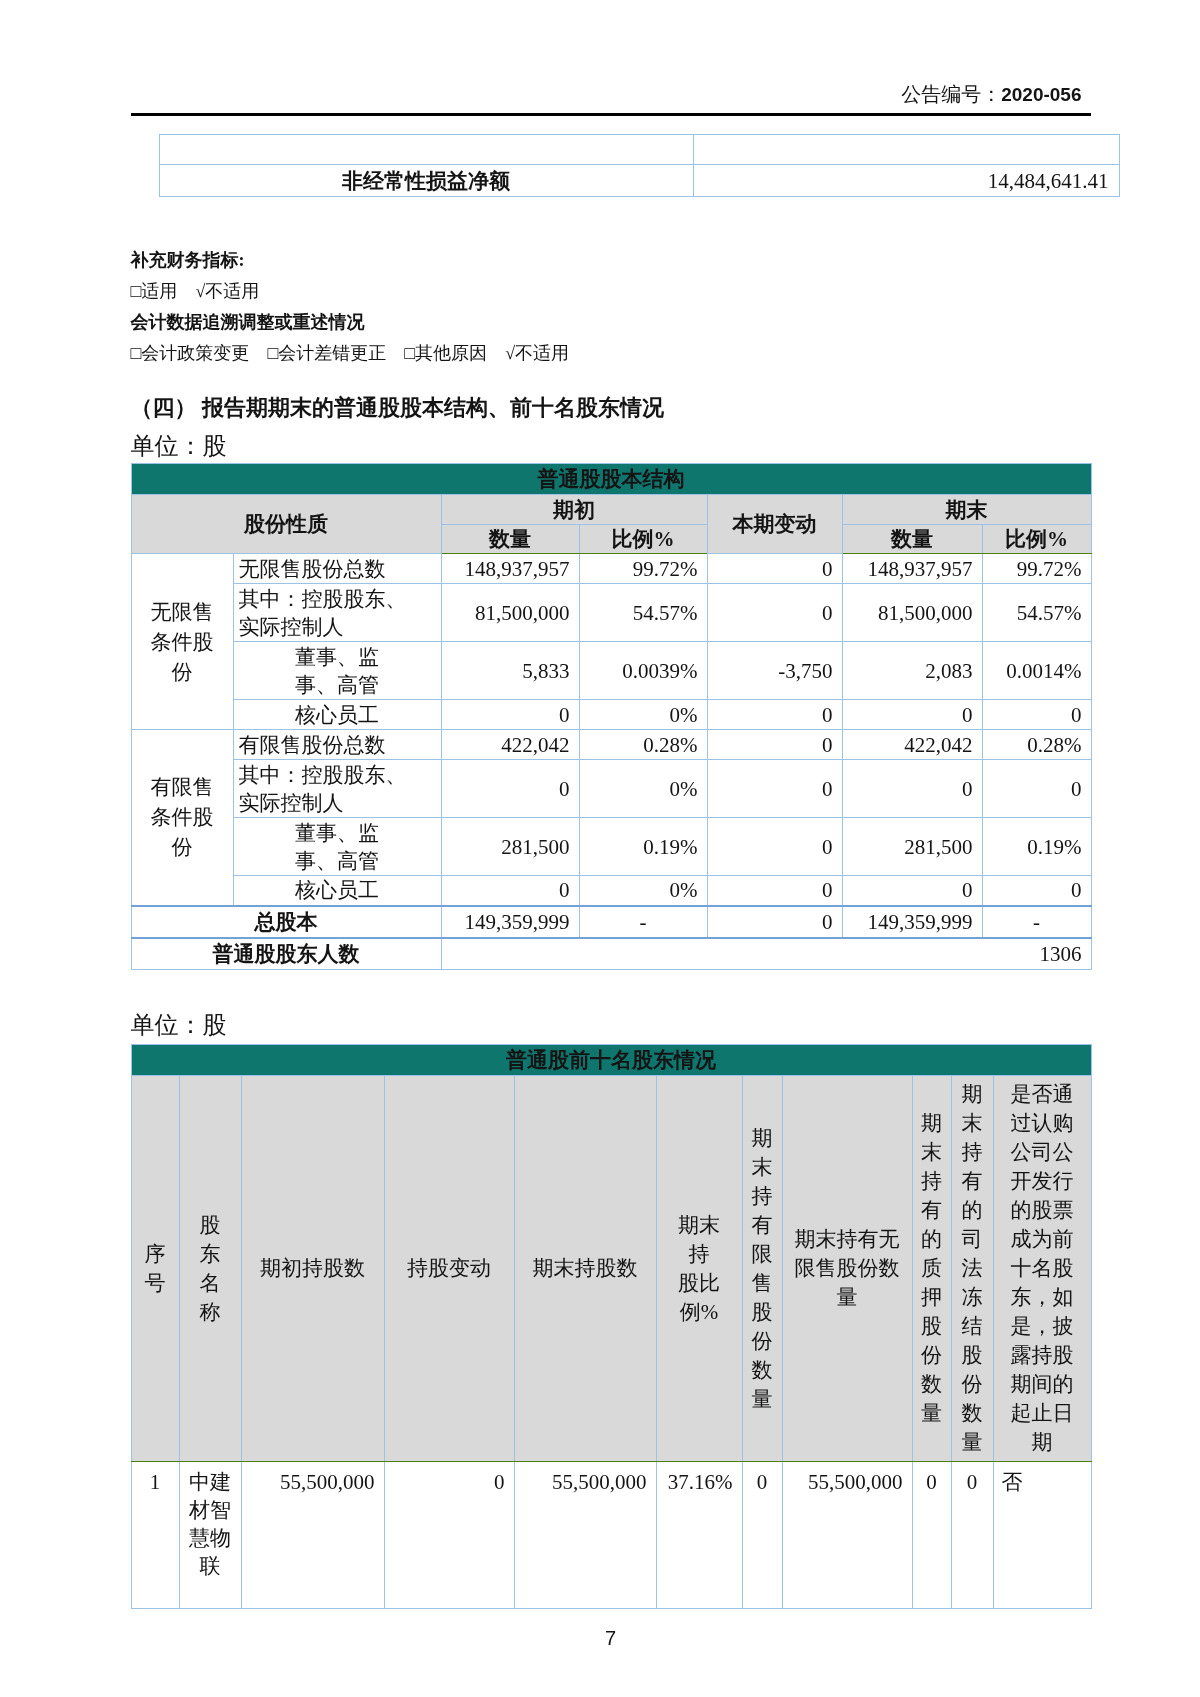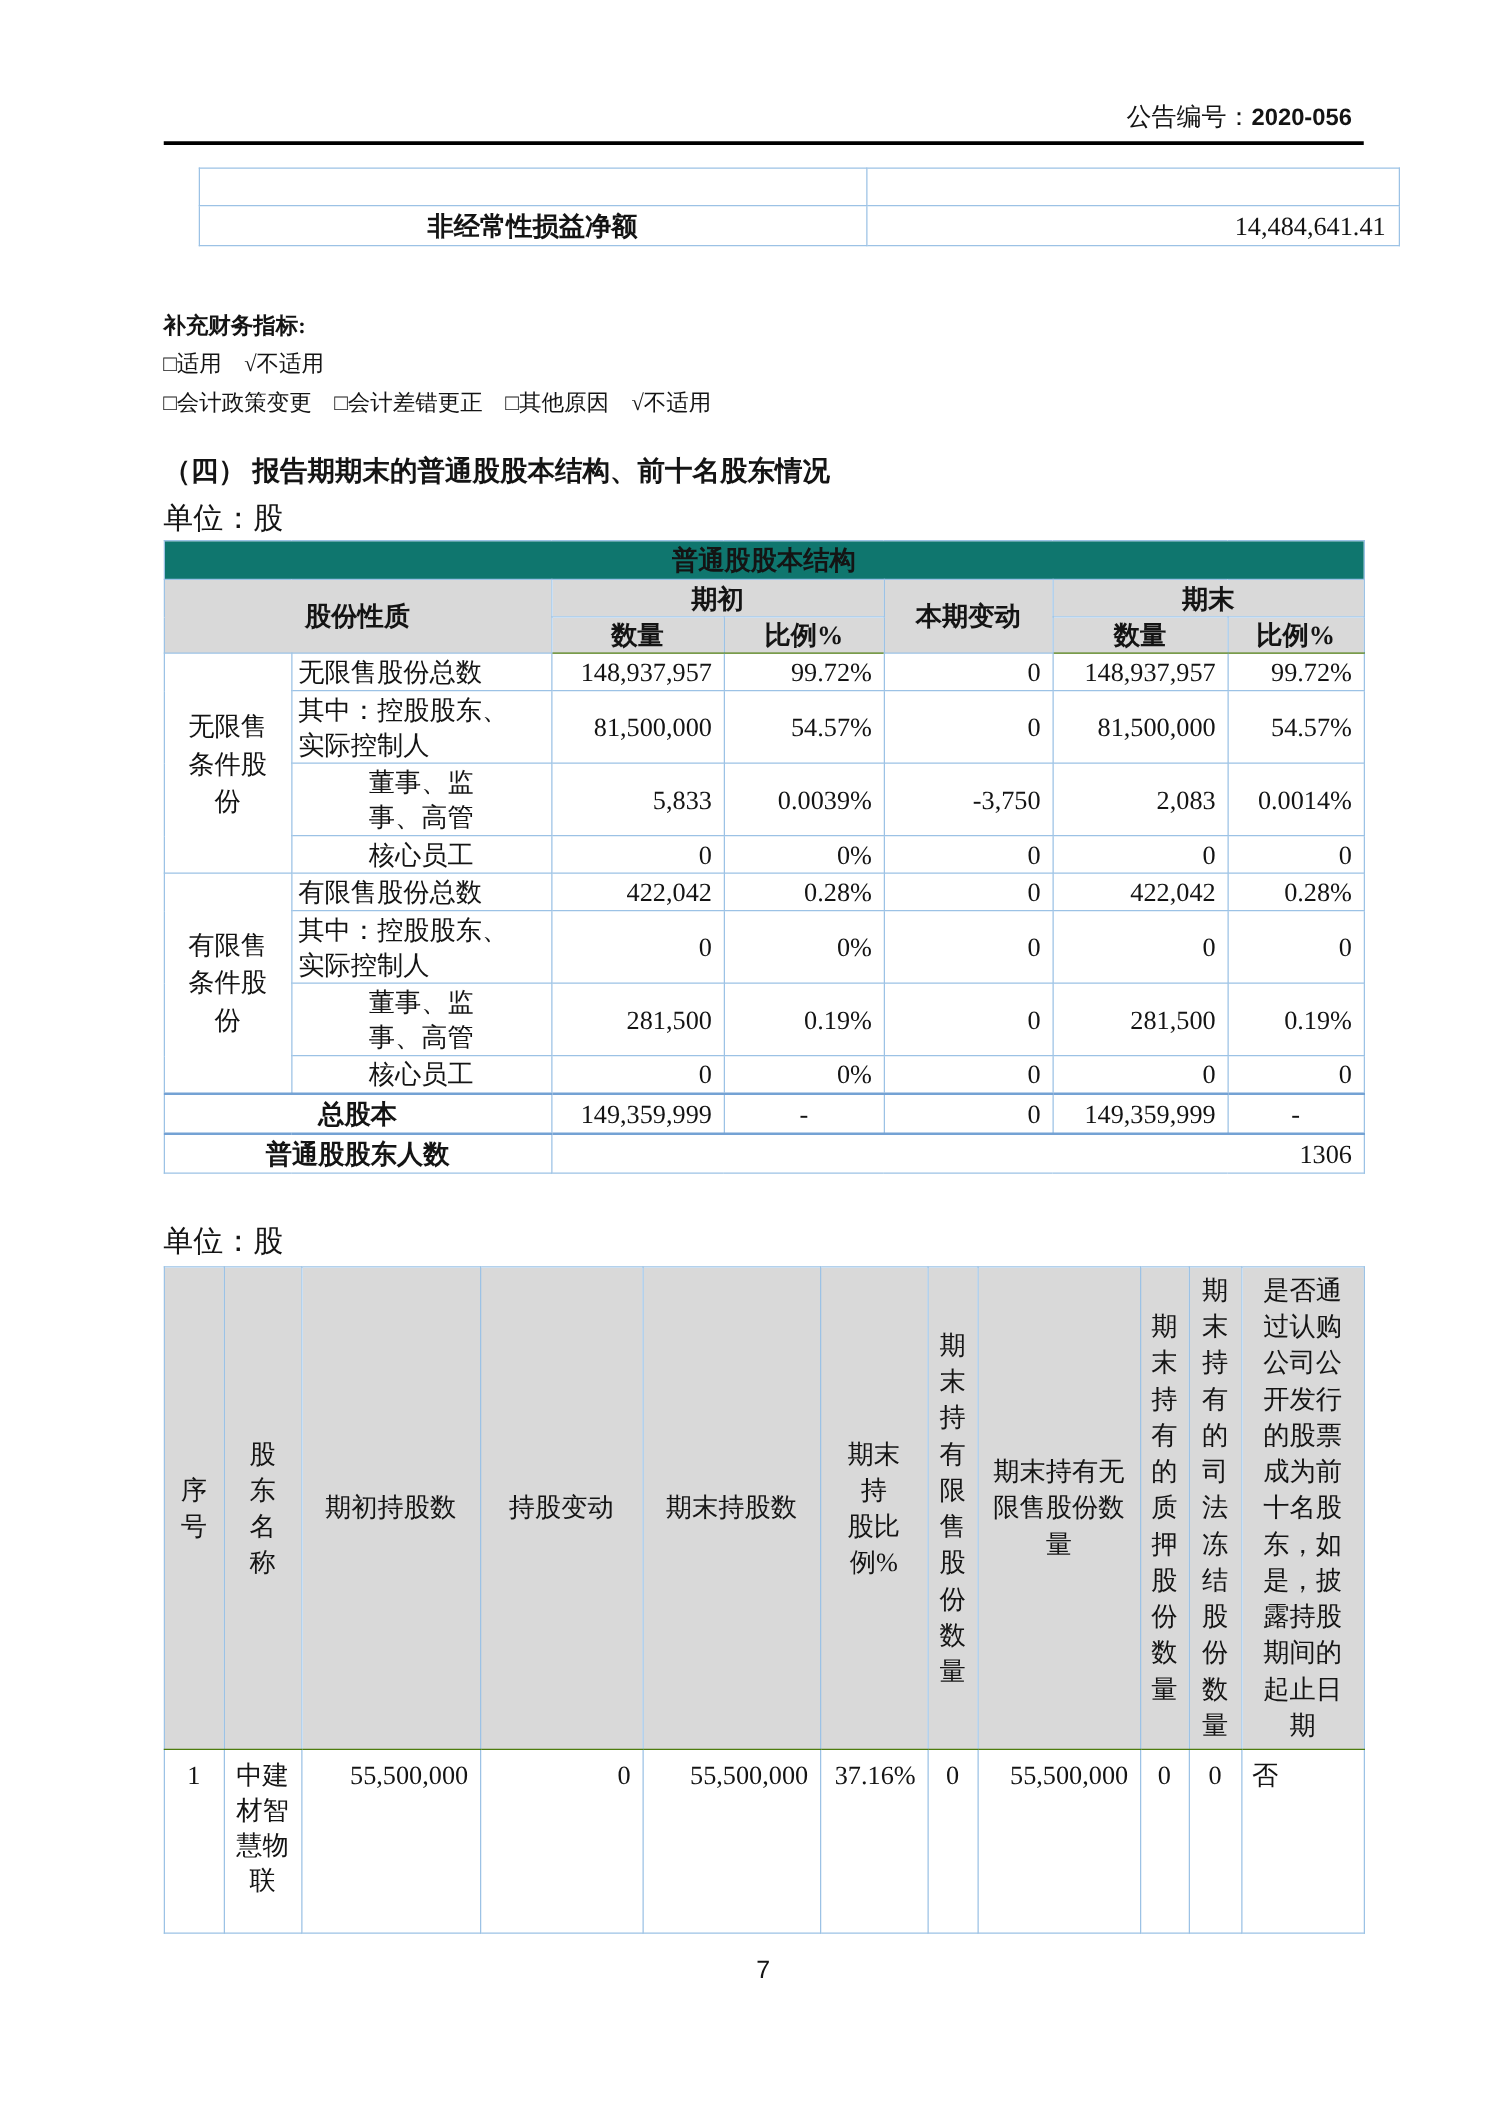--- a/index.html
+++ b/index.html
@@ -65,20 +65,21 @@
           <td class="val">14,484,641.41</td>
         </tr>
       </tbody>
     </table>
 
     <div class="supp">
       <div class="bold">补充财务指标:</div>
       <div>
         <span class="opt">□适用</span><span>√不适用</span>
       </div>
+      <div class="bold">会计数据追溯调整或重述情况</div>
       <div>
         <span class="opt">□会计政策变更</span><span class="opt">□会计差错更正</span><span class="opt">□其他原因</span><span>√不适用</span>
       </div>
     </div>
 
     <div class="heading">（四） 报告期期末的普通股股本结构、前十名股东情况</div>
 
     <div class="unit">单位：股</div>
 
     <table class="t1">
@@ -209,20 +210,23 @@
           <col style="width:130px">
         <col style="width:142px">
           <col style="width:86px">
           <col style="width:40px">
           <col style="width:130px">
         <col style="width:39px">
           <col style="width:42px">
           <col style="width:98px">
       </colgroup>
       <tbody>
+        <tr>
+          <td colspan="11" class="title-cell">普通股前十名股东情况</td>
+        </tr>
         <tr class="hdr subhdr">
           <td class="vh">序
 号</td>
           <td class="vh">股
 东
 名
 称</td>
           <td class="vh">期初持股数</td>
           <td class="vh">持股变动</td>
           <td class="vh">期末持股数</td>

